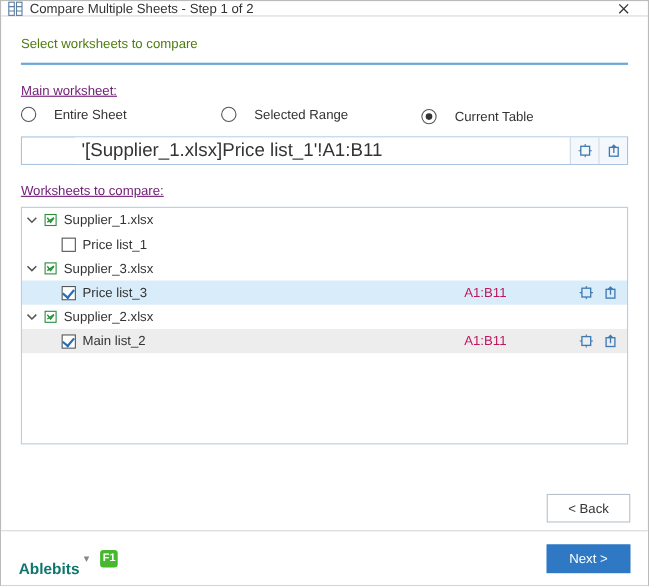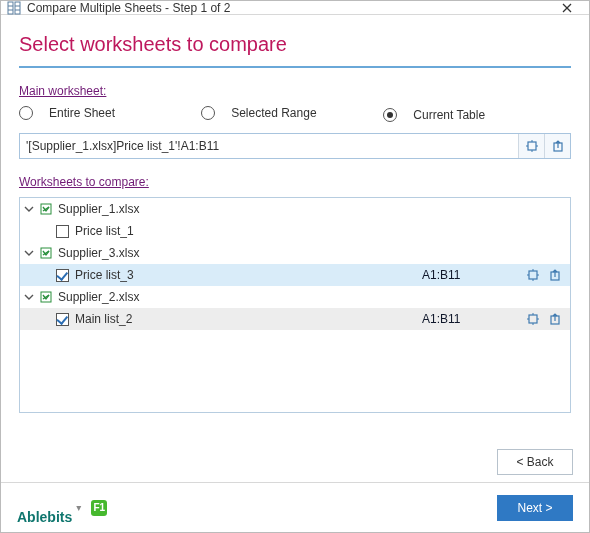--- a/index.html
+++ b/index.html
@@ -18,39 +18,39 @@
     display: flex;
     align-items: center;
     height: 14px;
     padding: 0 8px 0 6px;
     border-bottom: 1px solid #d8d8d8;
   }
   .titlebar .title-icon { margin-right: 6px; display:flex; }
   .titlebar .title-text { flex: 1; font-size: 12px; color: #333; }
   .titlebar .close { width: 28px; height: 22px; display:flex; align-items:center; justify-content:center; cursor: default; }
   .content { padding: 18px 18px 10px 18px; }
-  .heading { font-size: 20px; color: #be185d; margin: 0 0 10px 0; font-weight: 400;}
+  .heading { font-size: 12px; color: #4d7c0f; margin: 0 0 10px 0; font-weight: 400;}
   .hr-accent { height: 2px; background: #6aa8d8; margin-bottom: 16px; }
   .section-label { color: #701a75; margin-bottom: 8px; font-size:12px;text-decoration:underline;}
   .radio-row { display: flex; align-items: center; gap: 0; margin-bottom: 10px; }
   .radio-row label { display: inline-flex; align-items: center; gap: 16px; cursor: default; color:#333;}
   .radio-row .slot { width: 33%; }
   .radio-dot {
     width: 14px; height: 14px; border: 1px solid #555; border-radius: 50%;
     display: inline-flex; align-items: center; justify-content: center;
     background:#fff;
   }
   .radio-dot.checked::after { content:""; width:6px; height:6px; background:#333; border-radius:50%;}
   .range-input-row {
     display: flex; align-items: stretch; border: 1px solid #a8c4de;
     height: 26px; margin-bottom: 16px; background:#fff;
   }
   .range-input-row input {
-    flex: 1; border: none; outline: none; padding: 0 6px; font-size: 12px;
-    font-family: inherit; color:#333;
+    flex: 1; border: none; outline: none; padding: 0 6px; font-size: 17px;
+    font-family: inherit; color:#333;margin-left:48px;
   }
   .sq-btn {
     width: 26px; border-left: 1px solid #cfd9e3;
     display:flex; align-items:center; justify-content:center;
     background:#f4f8fc; cursor:default;
   }
   .sq-btn svg { display:block; }
   .tree-box {
     border: 1px solid #b7cde0; height: 216px; background:#fff;
     overflow: hidden;
@@ -67,21 +67,21 @@
     width:13px; height:13px; border:1px solid #555; background:#fff;
     display:inline-flex; align-items:center; justify-content:center;
     margin-right:6px; margin-left: 0;
   }
   .cb.checked::after{
     content:""; width:8px; height:5px; border:2px solid #2b6db3;
     border-top:none; border-right:none; transform: rotate(-50deg) translate(0px,-1px);
   }
   .indent1 { width: 18px; }
   .row-label { flex:1; color:#333; display:flex; align-items:center;}
-  .row-range { width:100px; color:#0f172a; text-align:left;}
+  .row-range { width:100px; color:#be185d; text-align:left;}
   .row-btns { display:flex; gap:0;}
   .row-btns .sq-mini {
     width:22px; height:18px; display:flex; align-items:center; justify-content:center;
     cursor:default;
   }
   .footer {
     position:absolute; left:1px; right:1px; bottom:1px; height:50px;
     border-top:1px solid #d8d8d8; display:flex; align-items:center;
     padding: 0 16px; background:#fff;
   }

